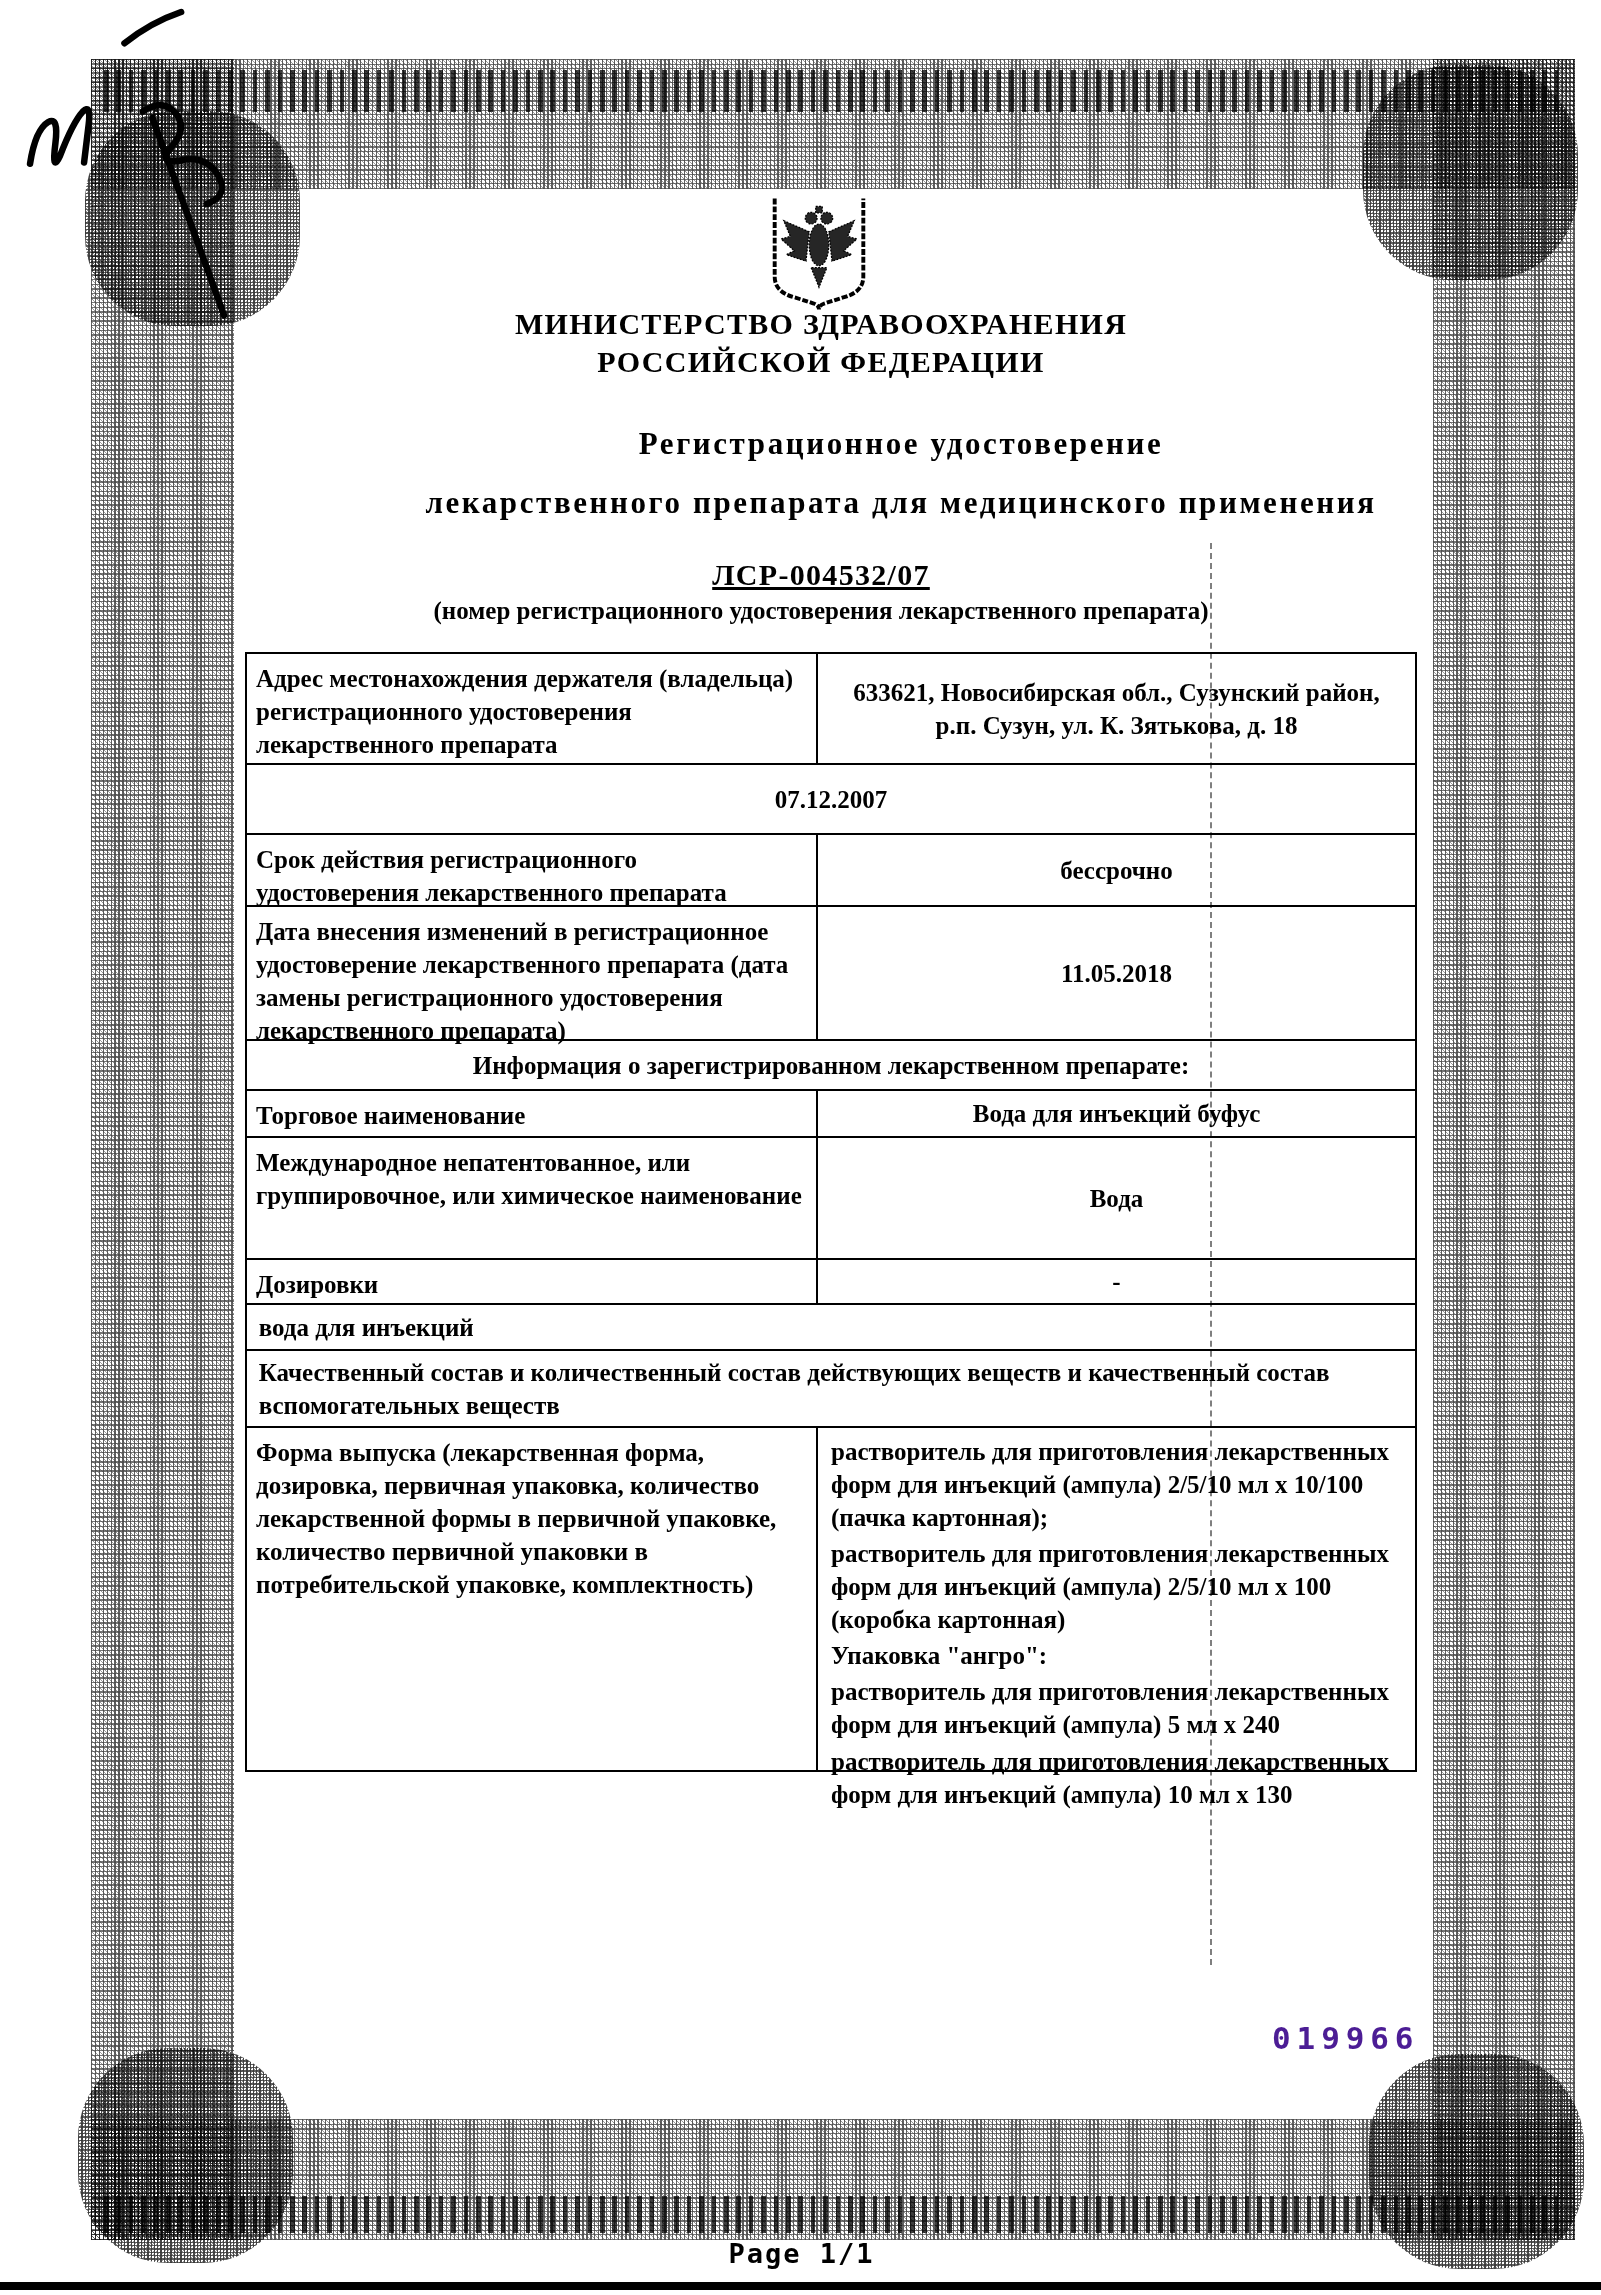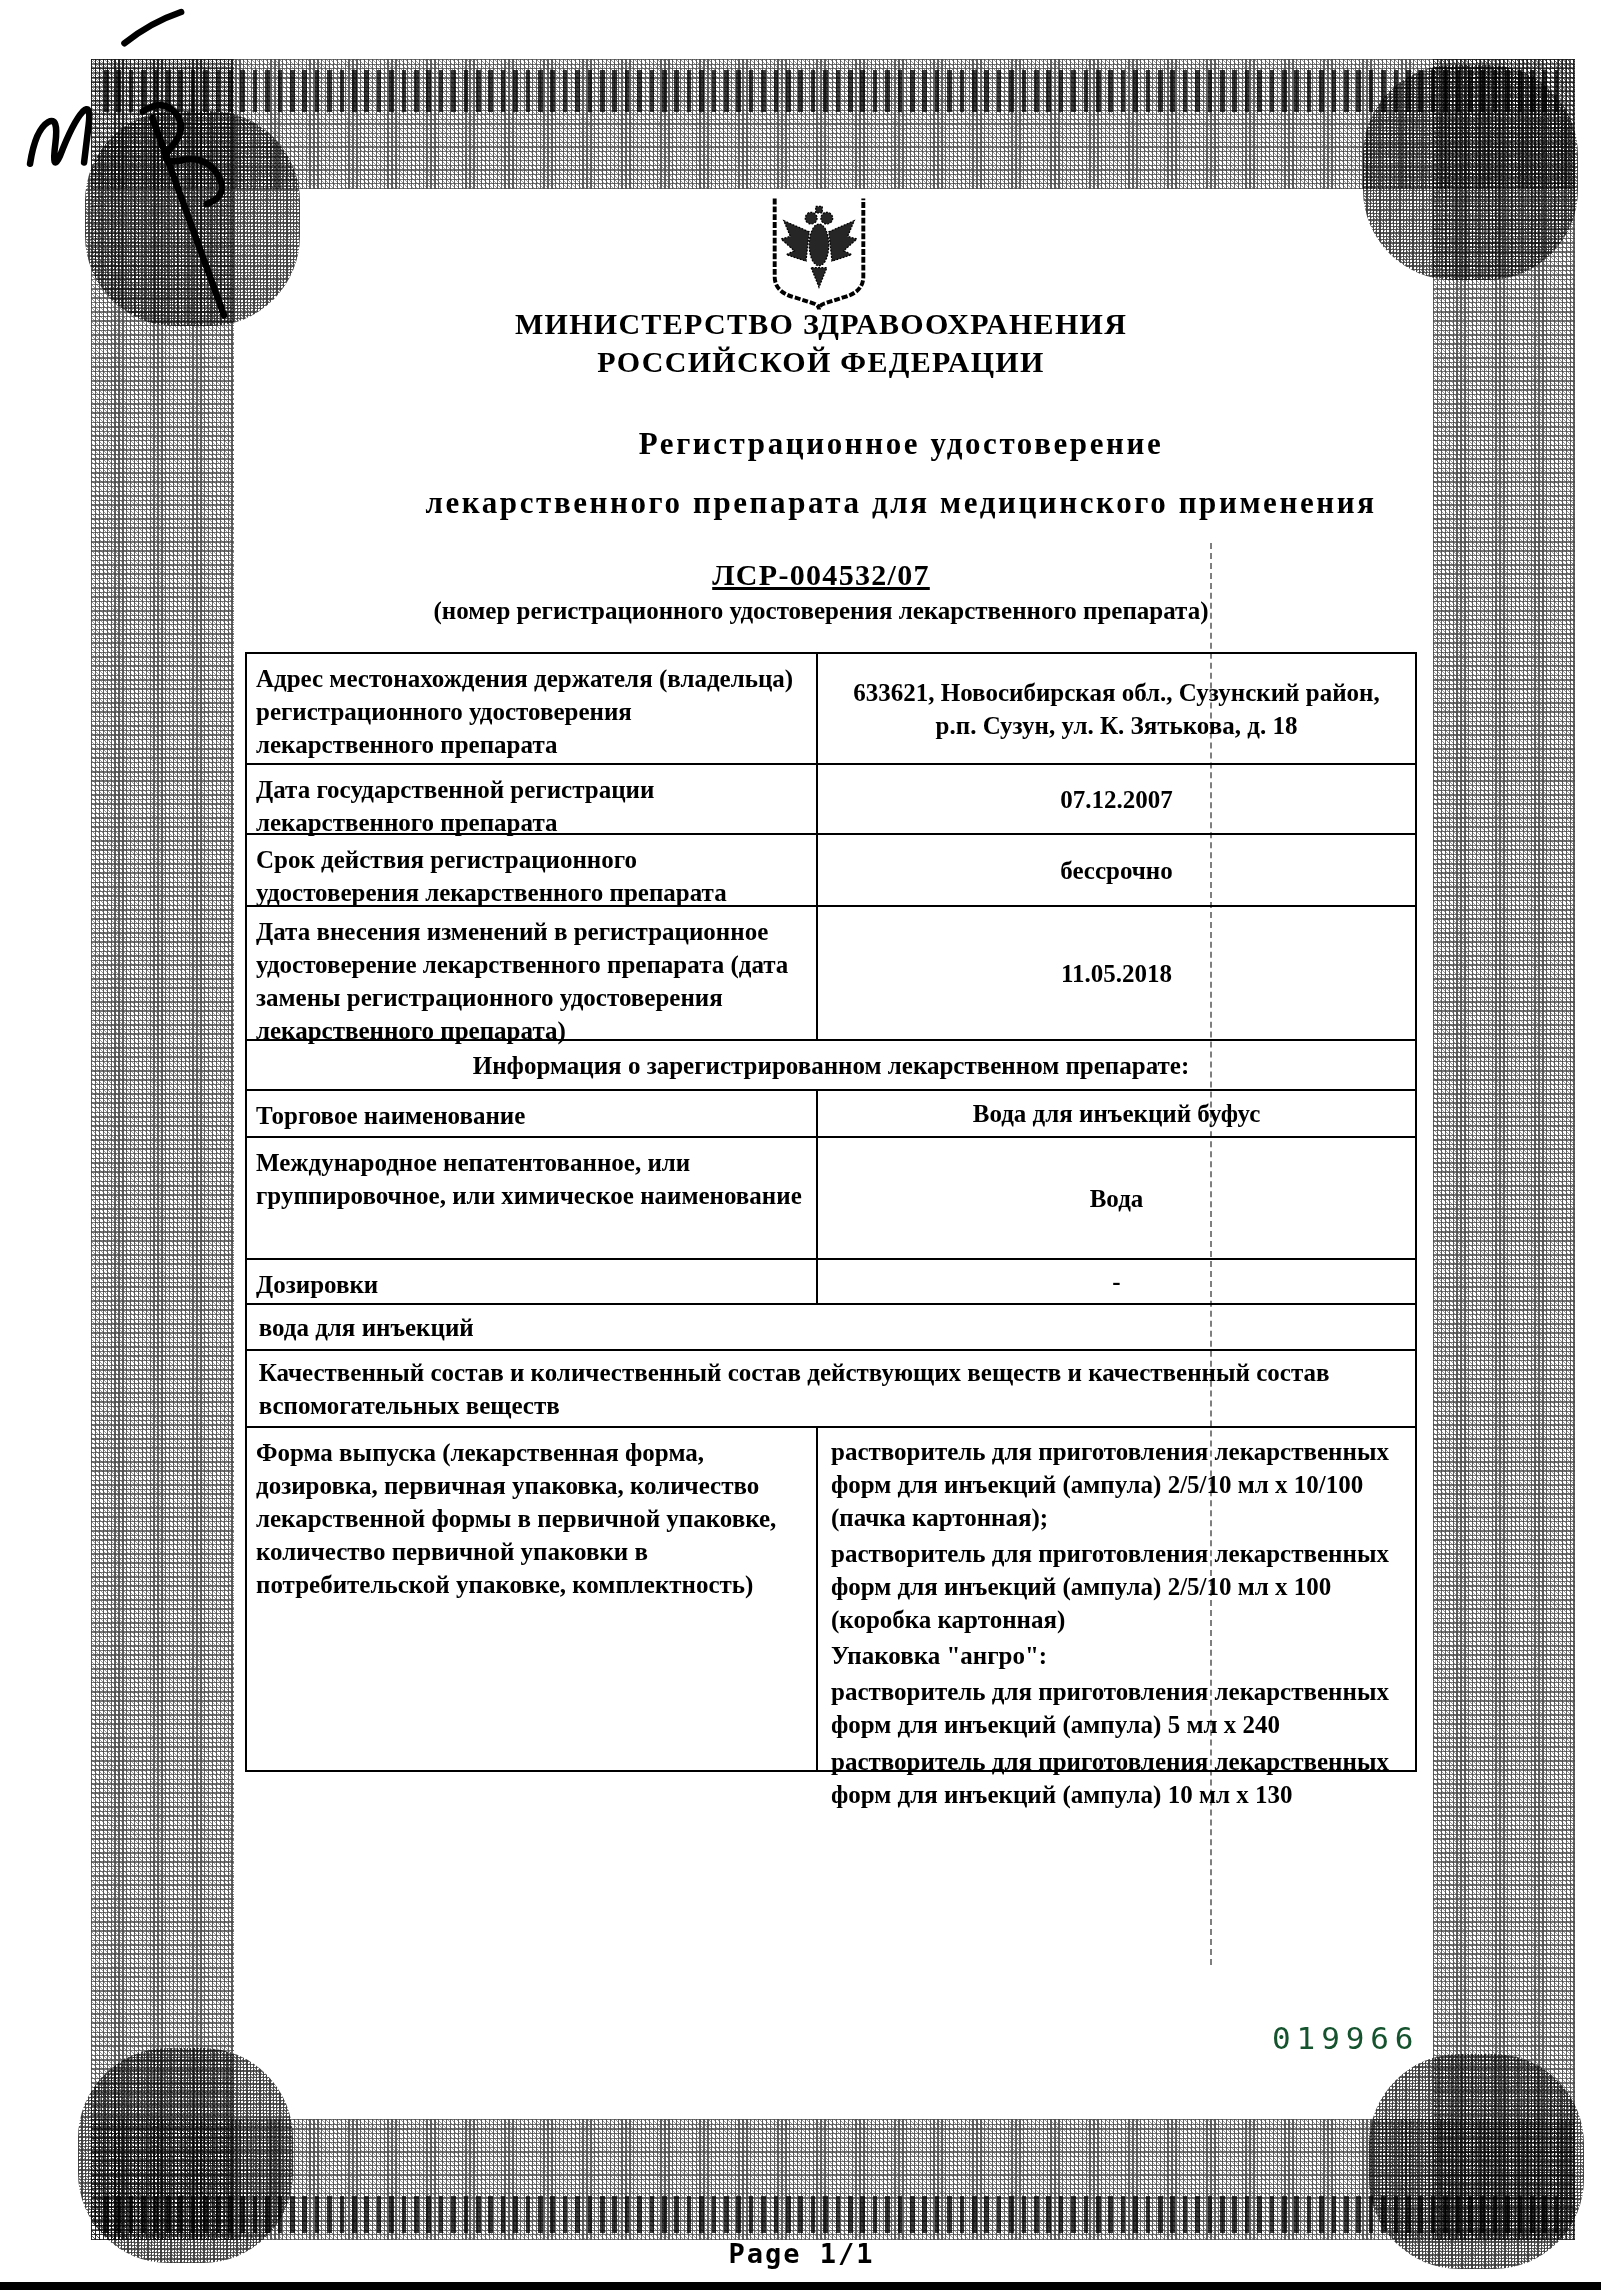--- a/index.html
+++ b/index.html
@@ -82,21 +82,21 @@
   .r-h{height:76px}.r-i{height:45px}.r-j{height:77px}.r-k{height:46px}.r-l{height:344px}
   .form-line{margin-bottom:3.3px;}
   
   .fold-line{
     position:absolute;left:1210px;top:543px;height:1422px;width:0;
     border-left:2px dashed rgba(0,0,0,.5);
   }
   .serial{
     position:absolute;left:1272px;top:2020px;
     font-family:"DejaVu Sans Mono","Liberation Mono",monospace;
-    font-size:31px;font-weight:normal;letter-spacing:5.9px;color:#14532d;
+    font-size:31px;font-weight:bold;letter-spacing:5.9px;color:#4c1d95;
   }
   .page-footer{
     position:absolute;left:247px;top:2238px;width:1109px;text-align:center;
     font-family:"DejaVu Sans Mono","Liberation Mono",monospace;
     font-size:27px;font-weight:bold;letter-spacing:2px;
   }
   .bottom-edge{
     position:absolute;left:0;top:2282px;width:1602px;height:7.8px;background:#000;
   }
   .handwriting{position:absolute;left:3.9px;top:3.9px;}
@@ -154,21 +154,20 @@
 
   <div class="doc-table">
 
 
     <div class="trow r-b">
       <div class="cell-l">Адрес местонахождения держателя (владельца) регистрационного удостоверения лекарственного препарата</div>
       <div class="cell-r">633621, Новосибирская обл., Сузунский район, р.п. Сузун, ул. К. Зятькова, д. 18</div>
     </div>
 
     <div class="trow r-c">
-      <div class="cell-l">Дата государственной регистрации лекарственного препарата</div>
       <div class="cell-r">07.12.2007</div>
     </div>
 
     <div class="trow r-d">
       <div class="cell-l">Срок действия регистрационного удостоверения лекарственного препарата</div>
       <div class="cell-r">бессрочно</div>
     </div>
 
     <div class="trow r-e">
       <div class="cell-l">Дата внесения изменений в регистрационное удостоверение лекарственного препарата (дата замены регистрационного удостоверения лекарственного препарата)</div>

